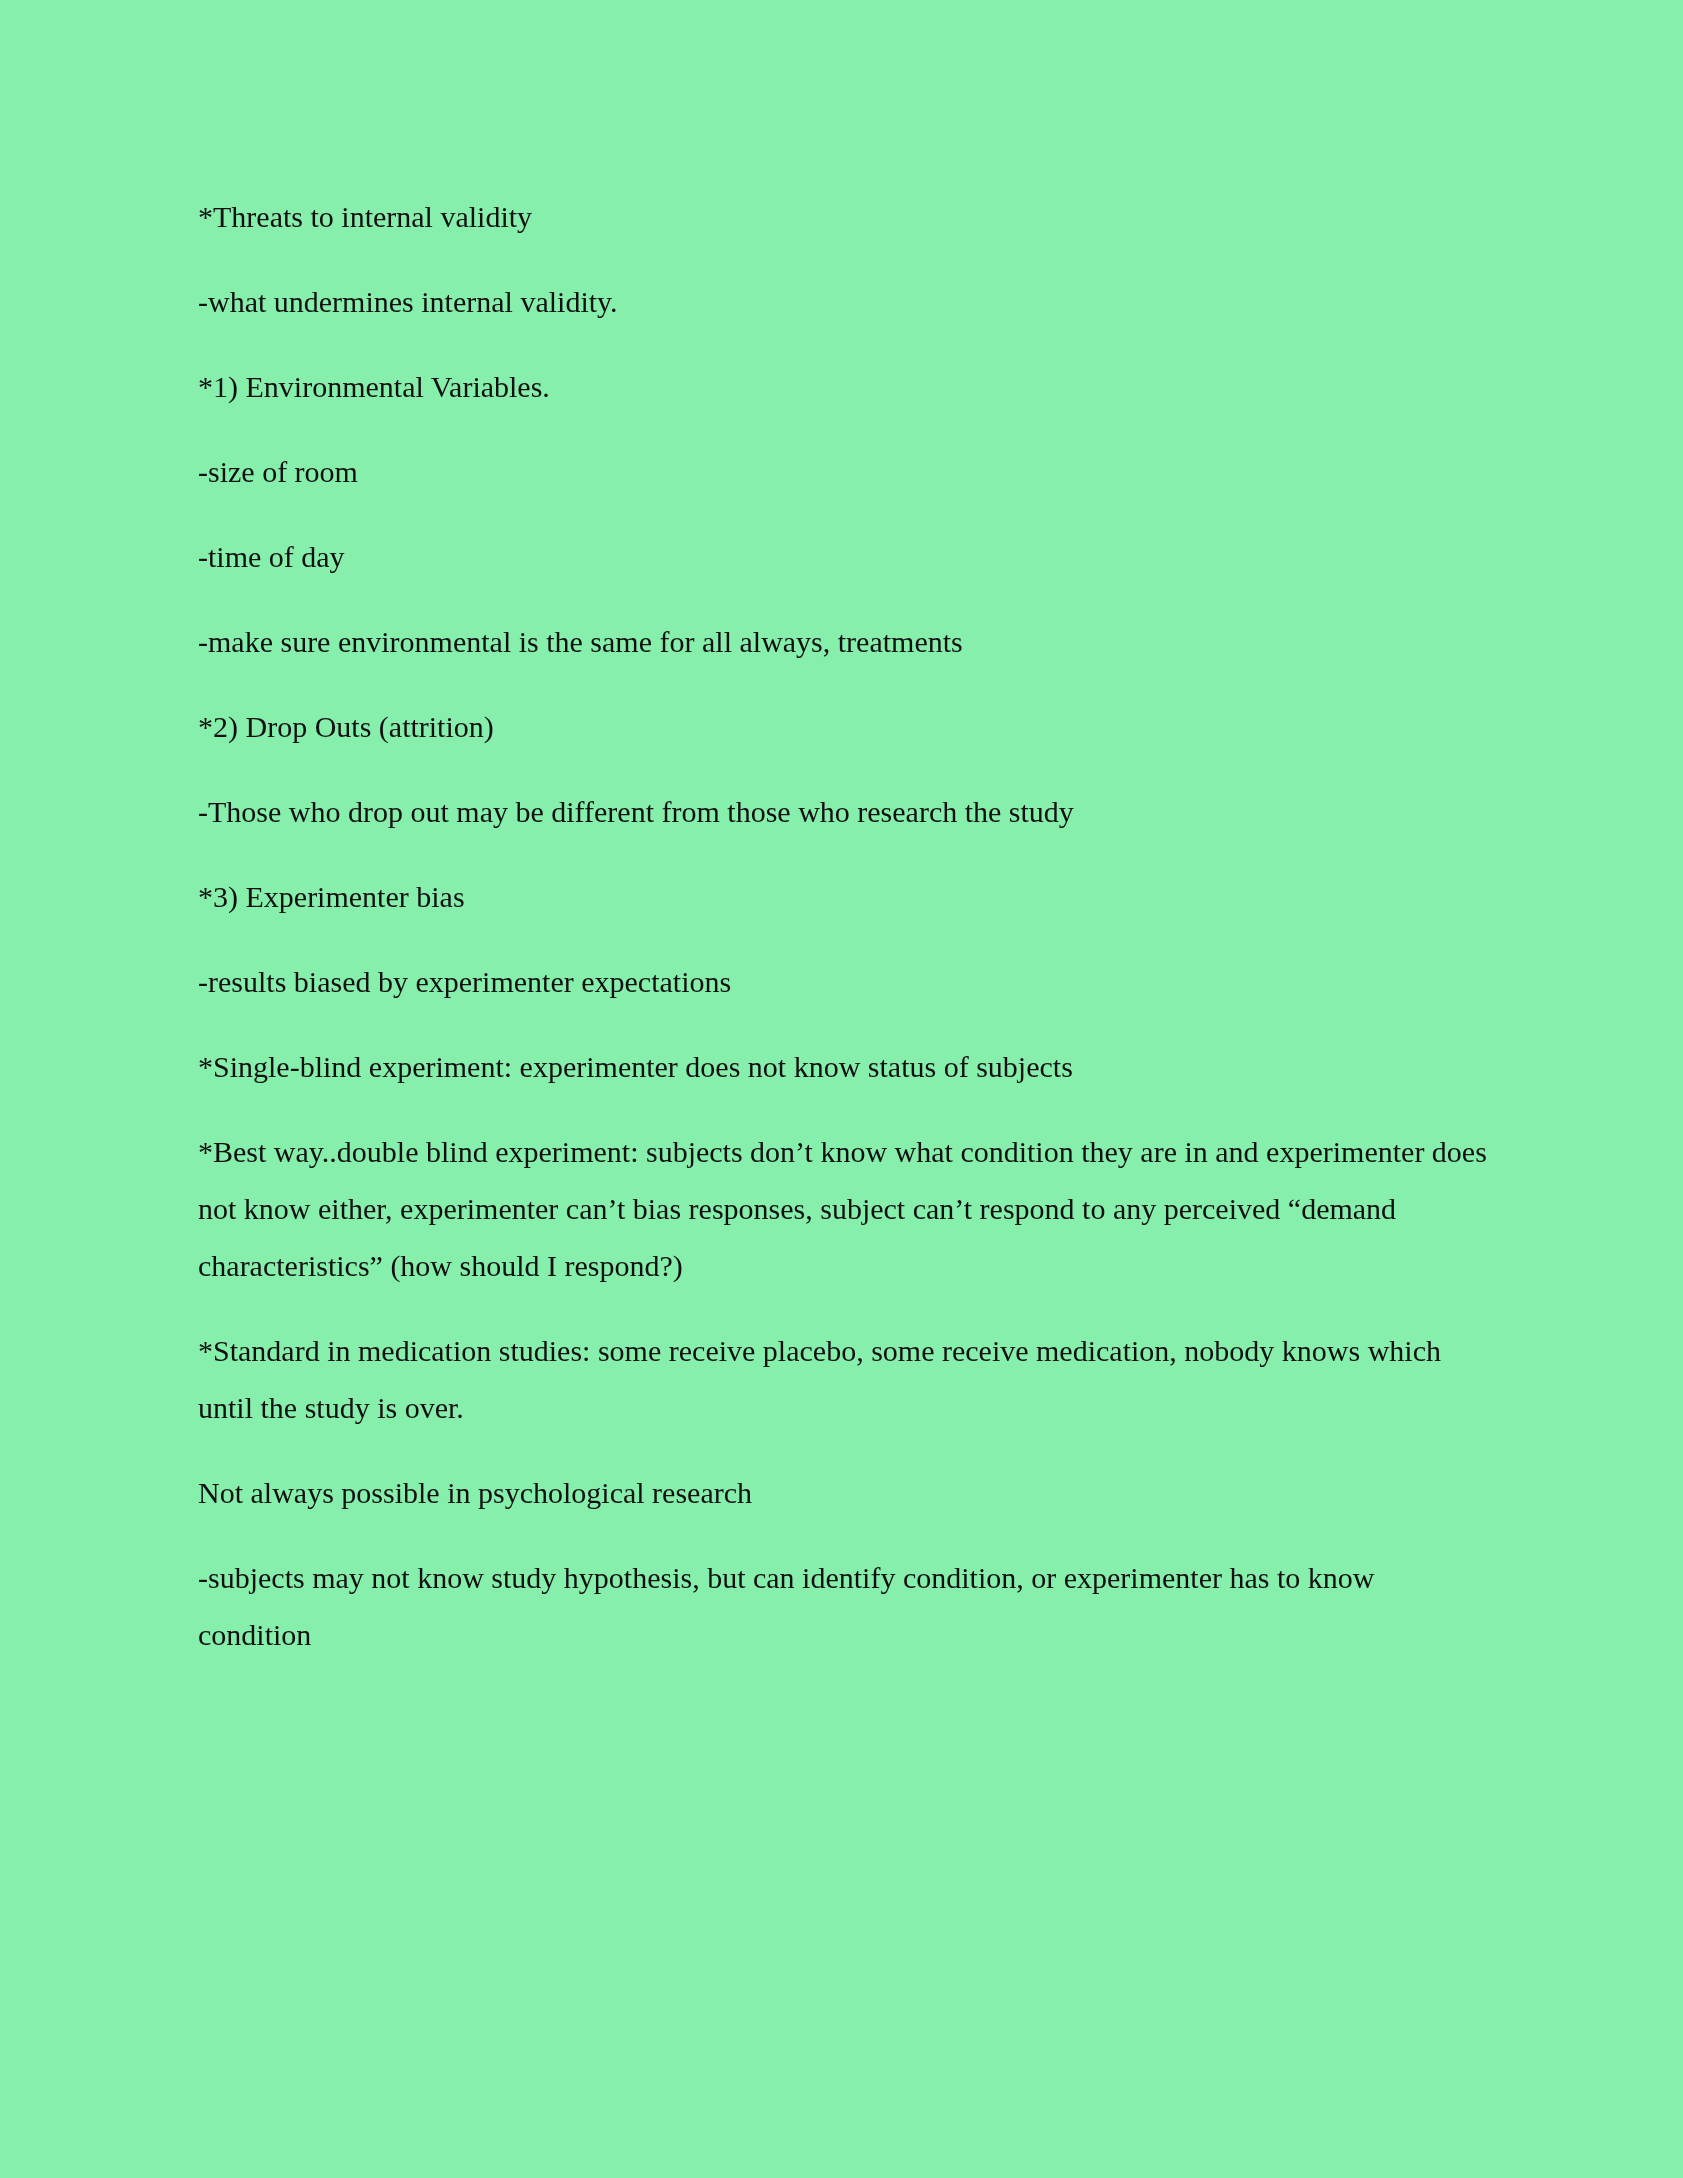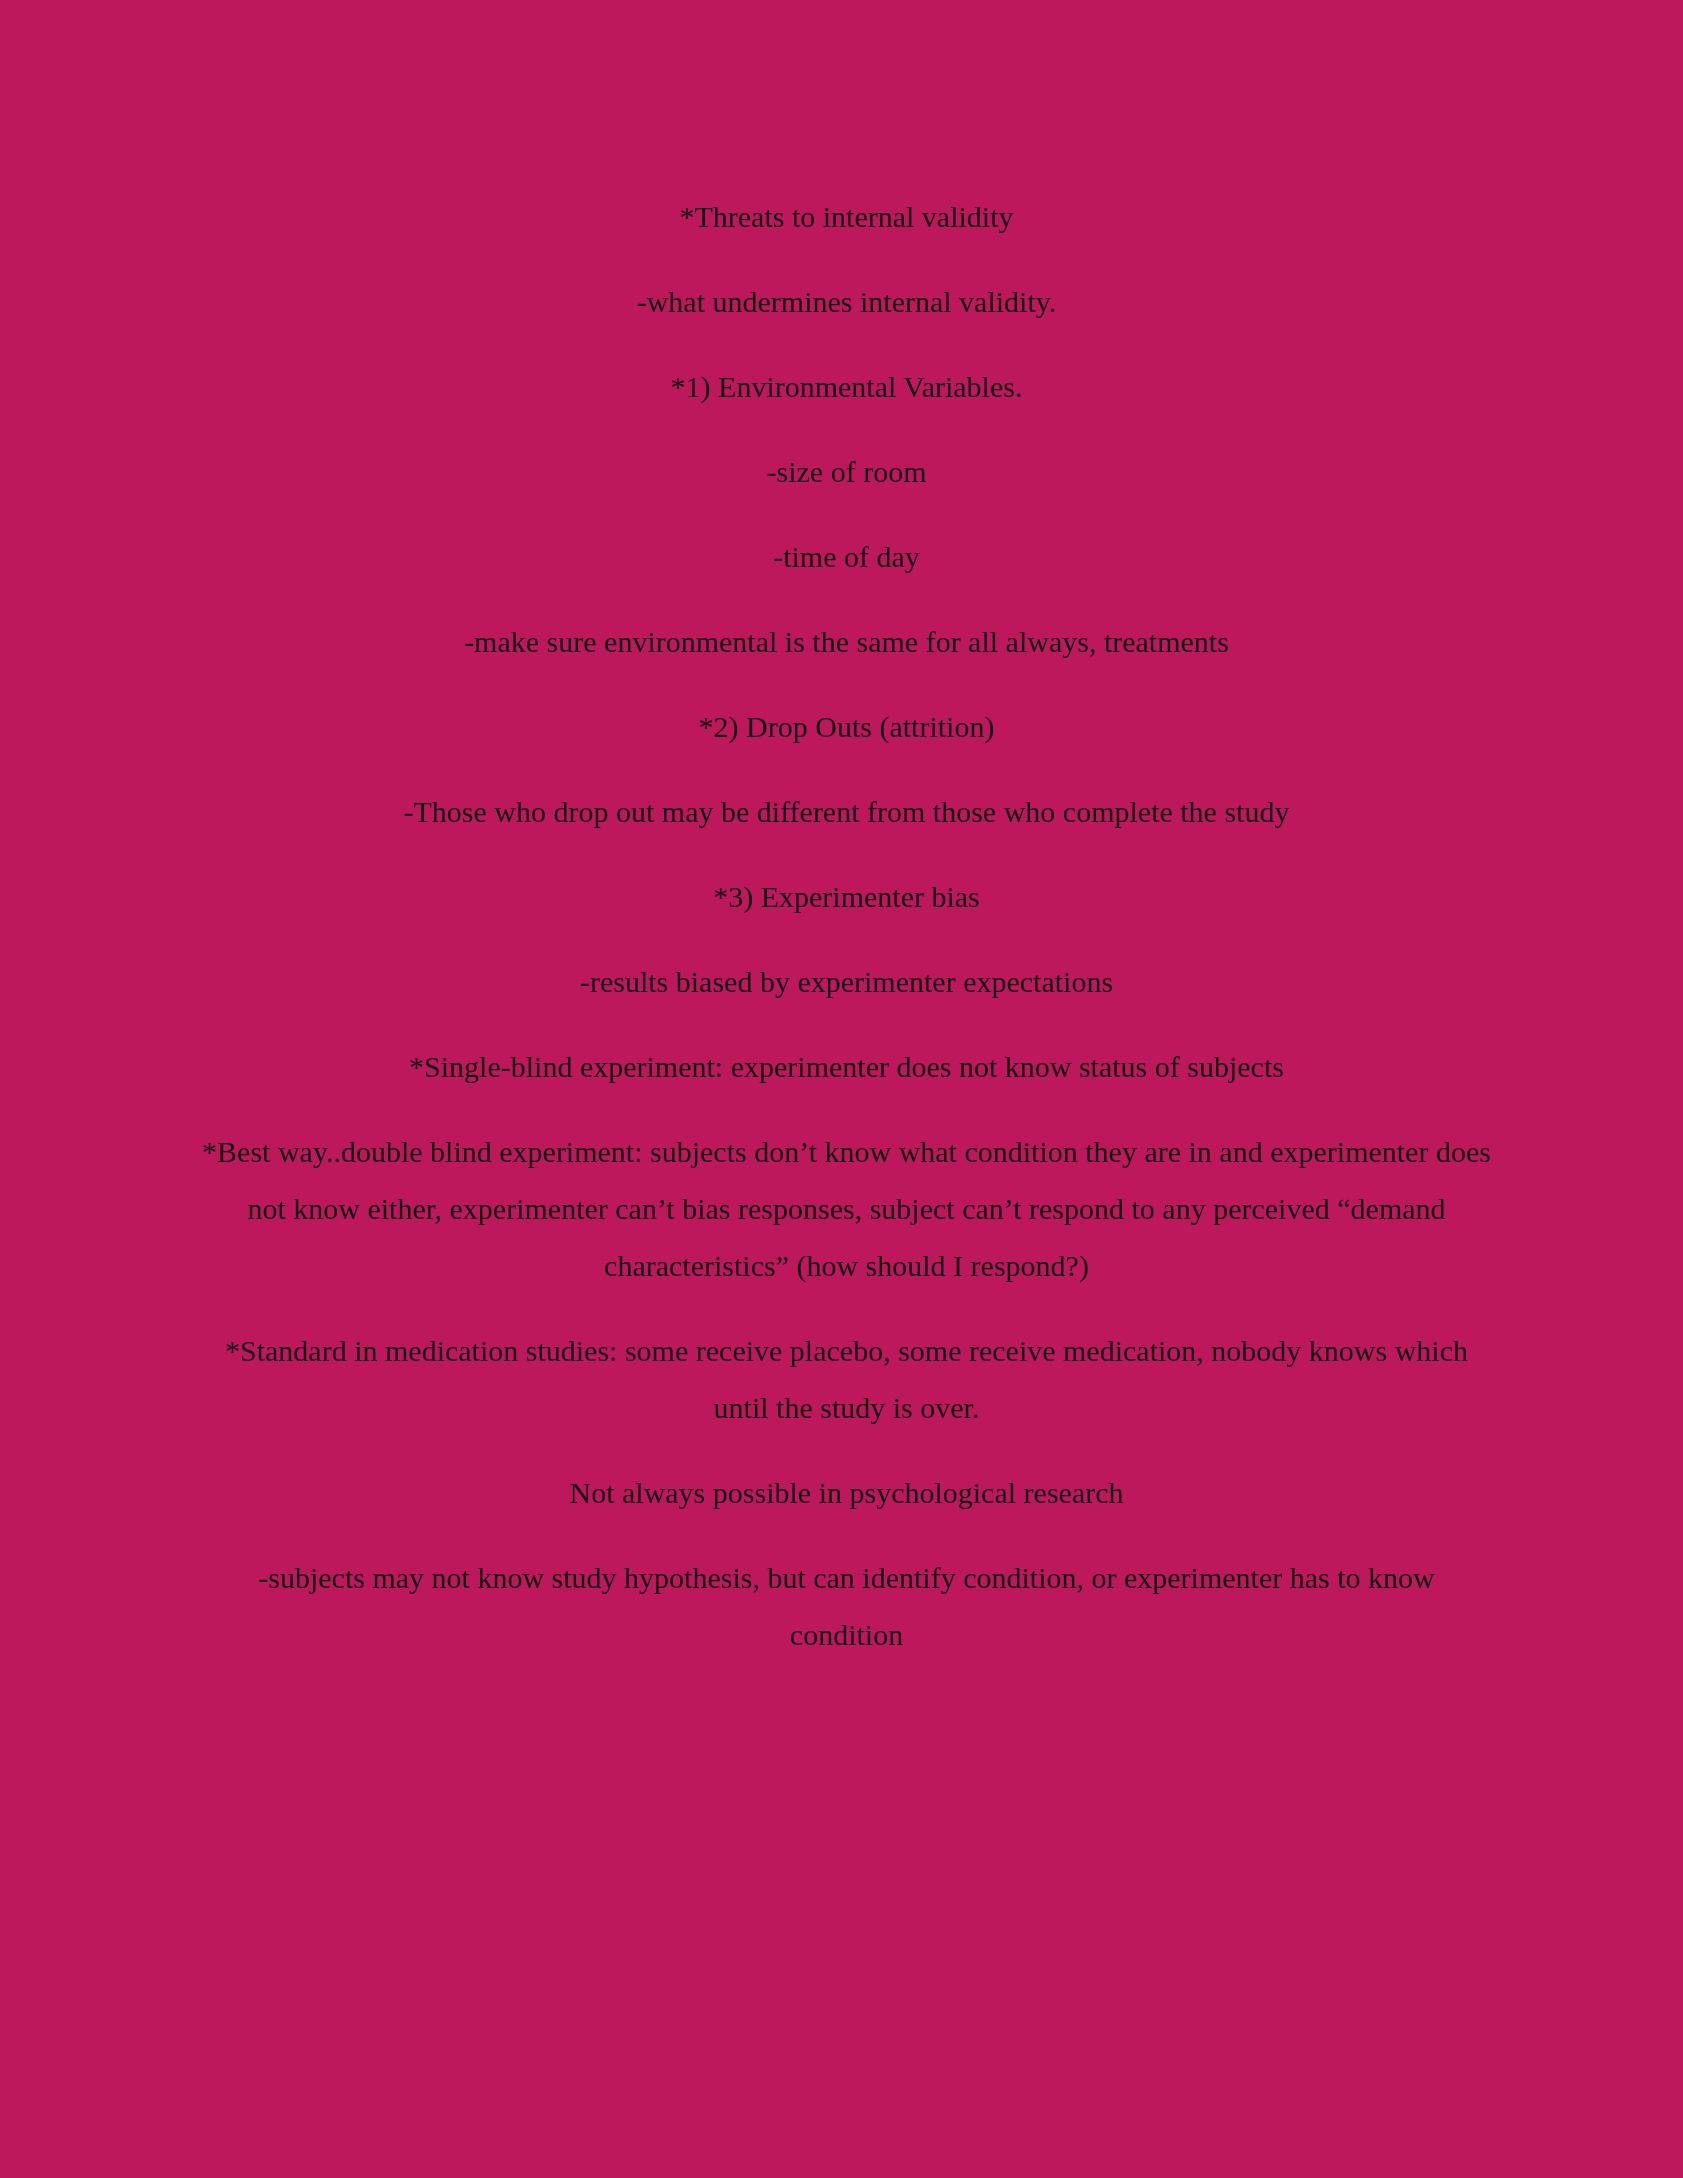--- a/index.html
+++ b/index.html
@@ -1,20 +1,19 @@
 <!DOCTYPE html>
 <html><head>
 <meta charset="utf-8">
 <style>
   html, body { margin: 0; padding: 0; background: #ffffff; }
   body { width: 1683px; height: 2178px; position: relative; overflow: hidden; }
   .page {
     position: absolute; left: 0; top: 0; width: 1683px; height: 2178px;
-    background: #be185d;
-    text-align: center;
+    background: #86efac;
   }
   .content {
     position: absolute; left: 198px; top: 188px; width: 1297px;
     font-family: "Liberation Serif", "DejaVu Serif", serif;
     font-size: 30px; color: #111111;
   }
   .para {
     margin: 0 0 28px 0;
     line-height: 57px;
     white-space: normal;
@@ -25,21 +24,21 @@
 
 <div class="page">
   <div class="content">
     <p class="para">*Threats to internal validity</p>
     <p class="para">-what undermines internal validity.</p>
     <p class="para">*1) Environmental Variables.</p>
     <p class="para">-size of room</p>
     <p class="para">-time of day</p>
     <p class="para">-make sure environmental is the same for all always, treatments</p>
     <p class="para">*2) Drop Outs (attrition)</p>
-    <p class="para">-Those who drop out may be different from those who complete the study</p>
+    <p class="para">-Those who drop out may be different from those who research the study</p>
     <p class="para">*3) Experimenter bias</p>
     <p class="para">-results biased by experimenter expectations</p>
     <p class="para">*Single-blind experiment: experimenter does not know status of subjects</p>
     <p class="para">*Best way..double blind experiment: subjects don’t know what condition they are in and experimenter does not know either, experimenter can’t bias responses, subject can’t respond to any perceived “demand characteristics” (how should I respond?)</p>
     <p class="para">*Standard in medication studies: some receive placebo, some receive medication, nobody knows which until the study is over.</p>
     <p class="para">Not always possible in psychological research</p>
     <p class="para">-subjects may not know study hypothesis, but can identify condition, or experimenter has to know condition</p>
   </div>
 </div>
 

